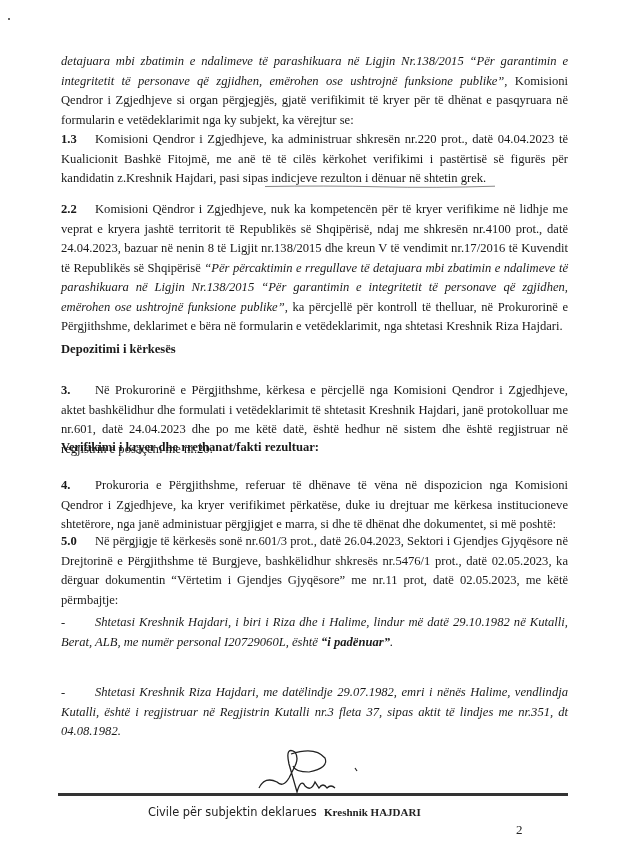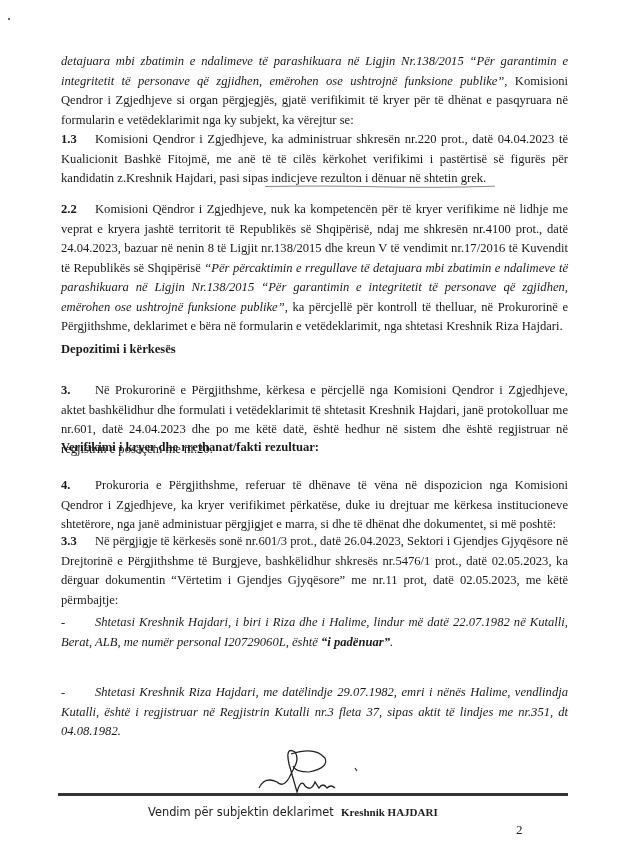--- a/index.html
+++ b/index.html
@@ -36,31 +36,31 @@
   <div class="block" style="top:200px;"><span class="num">2.2</span><span>Komisioni Qëndror i Zgjedhjeve, nuk ka kompetencën për të kryer verifikime në lidhje me veprat e kryera jashtë territorit të Republikës së Shqipërisë, ndaj me shkresën nr.4100 prot., datë 24.04.2023, bazuar në nenin 8 të Ligjit nr.138/2015 dhe kreun V të vendimit nr.17/2016 të Kuvendit të Republikës së Shqipërisë </span><i>“Për përcaktimin e rregullave të detajuara mbi zbatimin e ndalimeve të parashikuara në Ligjin Nr.138/2015 “Për garantimin e integritetit të personave që zgjidhen, emërohen ose ushtrojnë funksione publike”</i><span>, ka përcjellë për kontroll të thelluar, në Prokurorinë e Përgjithshme, deklarimet e bëra në formularin e vetëdeklarimit, nga shtetasi Kreshnik Riza Hajdari.</span></div>
 
   <div class="heading" style="top:342px;">Depozitimi i kërkesës</div>
 
   <div class="block" style="top:381px;"><span class="num">3.</span><span>Në Prokurorinë e Përgjithshme, kërkesa e përcjellë nga Komisioni Qendror i Zgjedhjeve, aktet bashkëlidhur dhe formulati i vetëdeklarimit të shtetasit Kreshnik Hajdari, janë protokolluar me nr.601, datë 24.04.2023 dhe po me këtë datë, është hedhur në sistem dhe është regjistruar në regjistrin e posaçëm me nr.20.</span></div>
 
   <div class="heading" style="top:440px;">Verifikimi i kryer dhe rrethanat/fakti rezultuar:</div>
 
   <div class="block" style="top:476px;"><span class="num">4.</span><span>Prokuroria e Përgjithshme, referuar të dhënave të vëna në dispozicion nga Komisioni Qendror i Zgjedhjeve, ka kryer verifikimet përkatëse, duke iu drejtuar me kërkesa institucioneve shtetërore, nga janë administuar përgjigjet e marra, si dhe të dhënat dhe dokumentet, si më poshtë:</span></div>
 
-  <div class="block" style="top:532px;"><span class="num">3.3</span><span>Në përgjigje të kërkesës sonë nr.601/3 prot., datë 26.04.2023, Sektori i Gjendjes Gjyqësore në Drejtorinë e Përgjithshme të Burgjeve, bashkëlidhur shkresës nr.5476/1 prot., datë 02.05.2023, ka dërguar dokumentin “Vërtetim i Gjendjes Gjyqësore” me nr.11 prot, datë 02.05.2023, me këtë përmbajtje:</span></div>
+  <div class="block" style="top:532px;"><span class="num">5.0</span><span>Në përgjigje të kërkesës sonë nr.601/3 prot., datë 26.04.2023, Sektori i Gjendjes Gjyqësore në Drejtorinë e Përgjithshme të Burgjeve, bashkëlidhur shkresës nr.5476/1 prot., datë 02.05.2023, ka dërguar dokumentin “Vërtetim i Gjendjes Gjyqësore” me nr.11 prot, datë 02.05.2023, me këtë përmbajtje:</span></div>
 
-  <div class="block" style="top:613px;"><span class="bullet-dash">-</span><i><span>Shtetasi Kreshnik Hajdari, i biri i Riza dhe i Halime, lindur më datë 22.07.1982 në Kutalli, Berat, ALB, me numër personal I20729060L, është </span><b>“i padënuar”</b><span>.</span></i></div>
+  <div class="block" style="top:613px;"><span class="bullet-dash">-</span><i><span>Shtetasi Kreshnik Hajdari, i biri i Riza dhe i Halime, lindur më datë 29.10.1982 në Kutalli, Berat, ALB, me numër personal I20729060L, është </span><b>“i padënuar”</b><span>.</span></i></div>
 
 
   <div class="block" style="top:683px;"><span class="bullet-dash">-</span><i>Shtetasi Kreshnik Riza Hajdari, me datëlindje 29.07.1982, emri i nënës Halime, vendlindja Kutalli, është i regjistruar në Regjistrin Kutalli nr.3 fleta 37, sipas aktit të lindjes me nr.351, dt 04.08.1982.</i></div>
 
   <svg class="signature" viewBox="0 0 120 48">
     <path d="M4 40 Q 10 28 22 34 Q 28 40 34 30 L 40 18 Q 44 10 40 4 Q 30 -2 34 16 L 42 44 Q 46 30 50 38 Q 56 44 60 34 L 64 40 Q 68 34 72 40 Q 76 36 80 40" stroke="#222" stroke-width="1.3" fill="none"></path>
     <path d="M36 6 Q 60 -2 70 10 Q 74 20 54 24 Q 40 24 38 18" stroke="#222" stroke-width="1.2" fill="none"></path>
     <path d="M100 20 l 2 3" stroke="#222" stroke-width="1.2"></path>
   </svg>
 
   <div class="rule"></div>
 
-  <div class="footer"><span>Vendim për subjektin deklarimet</span>&nbsp; <b>Kreshnik HAJDARI</b></div>
+  <div class="footer"><span>Civile për subjektin deklarues</span>&nbsp; <b>Kreshnik HAJDARI</b></div>
 
   <div class="pagenum">2</div>
 </div>
 
 </body></html>

